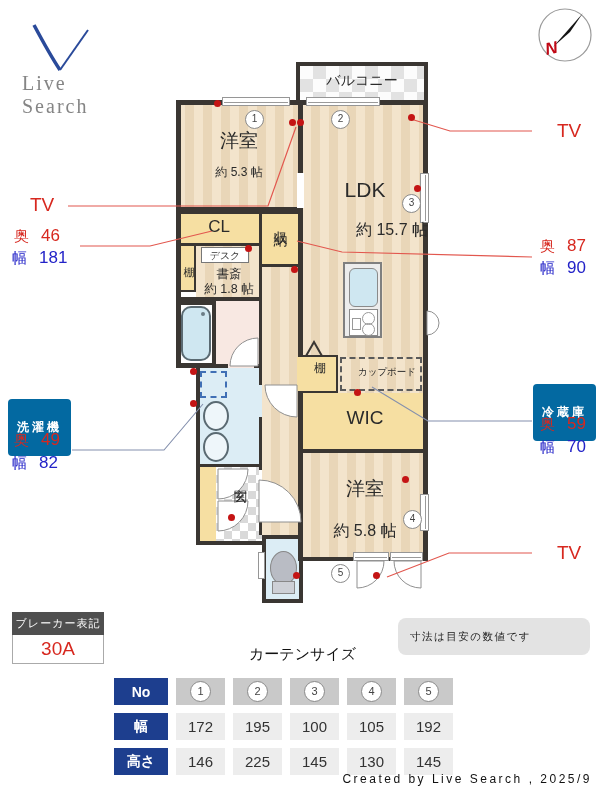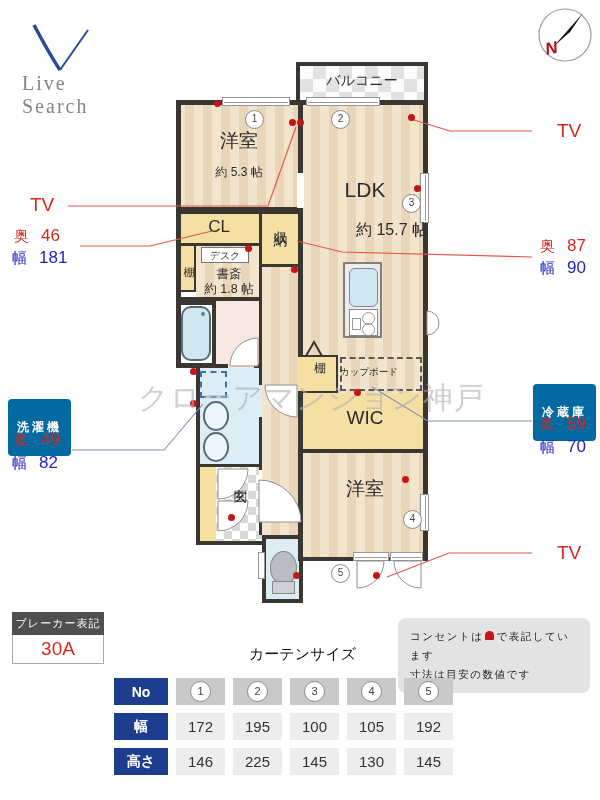--- a/index.html
+++ b/index.html
@@ -158,24 +158,25 @@
   <div class="roomname" style="left:176px;top:164px;width:126px;font-size:12px;">約 5.3 帖</div>
   <div class="roomname" style="left:302px;top:178px;width:126px;font-size:21px;">LDK</div>
   <div class="roomname" style="left:302px;top:220px;width:126px;font-size:16px;text-align:right;">約 15.7 帖</div>
   <div class="roomname" style="left:178px;top:217px;width:82px;font-size:17px;">CL</div>
   <div class="roomname vtext" style="left:272px;top:220px;font-size:14px;letter-spacing:2px;">収納</div>
   <div class="roomname vtext" style="left:181px;top:258px;font-size:11px;">棚</div>
   <div class="abs" style="left:201px;top:247px;width:48px;height:16px;background:#fff;border:1px solid #777;font-size:10px;text-align:center;line-height:15px;color:#333;z-index:5;box-sizing:border-box;">デスク</div>
   <div class="roomname" style="left:196px;top:266px;width:66px;font-size:12.5px;">書斎</div>
   <div class="roomname" style="left:194px;top:281px;width:70px;font-size:12.5px;">約 1.8 帖</div>
   <div class="roomname" style="left:302px;top:360px;width:36px;font-size:12px;">棚</div>
-  <div class="roomname" style="left:328px;top:366px;width:82px;font-size:9.5px;">カップボード</div>
+  <div class="roomname" style="left:346px;top:366px;width:82px;font-size:9.5px;">カップボード</div>
   <div class="roomname" style="left:302px;top:407px;width:126px;font-size:19px;">WIC</div>
   <div class="roomname vtext" style="left:231px;top:478px;font-size:13px;letter-spacing:2px;">玄関</div>
   <div class="roomname" style="left:302px;top:476px;width:126px;font-size:19px;">洋室</div>
+  <div class="roomname" style="left:302px;top:521px;width:126px;font-size:16px;">約 5.8 帖</div>
 
   <div class="tag" style="left:245px;top:110px;">1</div>
   <div class="tag" style="left:331px;top:110px;">2</div>
   <div class="tag" style="left:402px;top:194px;">3</div>
   <div class="tag" style="left:403px;top:510px;">4</div>
   <div class="tag" style="left:331px;top:564px;">5</div>
 
   <div class="dot" style="left:214px;top:100px;"></div>
   <div class="dot" style="left:289px;top:119px;"></div>
   <div class="dot" style="left:297px;top:119px;"></div>
@@ -184,21 +185,20 @@
   <div class="dot" style="left:245px;top:245px;"></div>
   <div class="dot" style="left:291px;top:266px;"></div>
   <div class="dot" style="left:190px;top:368px;"></div>
   <div class="dot" style="left:190px;top:400px;"></div>
   <div class="dot" style="left:354px;top:389px;"></div>
   <div class="dot" style="left:228px;top:514px;"></div>
   <div class="dot" style="left:402px;top:476px;"></div>
   <div class="dot" style="left:373px;top:572px;"></div>
   <div class="dot" style="left:293px;top:572px;"></div>
 
-  <div class="abs" style="left:138px;top:378px;font-size:30px;color:#b0b0b0;opacity:0.6;letter-spacing:1px;z-index:6;white-space:nowrap;">クローアマンション神戸</div>
 
   <div class="tvlabel" style="left:30px;top:194px;">TV</div>
   <div class="dimrow" style="left:14px;top:226px;">
     <span class="redtxt">奥</span>
     <span class="redtxt val">46</span>
   </div>
   <div class="dimrow" style="left:12px;top:248px;">
     <span class="bluetxt">幅</span>
     <span class="bluetxt val">181</span>
   </div>
@@ -231,21 +231,20 @@
     <span class="bluetxt val">70</span>
   </div>
   <div class="tvlabel" style="left:557px;top:542px;">TV</div>
 
   <div class="abs" style="left:12px;top:612px;width:92px;z-index:7;">
     <div style="background:#4f4f4f;color:#fff;font-size:11px;text-align:center;padding:4px 0;letter-spacing:1px;">ブレーカー表記</div>
     <div style="background:#fff;border:1px solid #aaa;border-top:none;color:#d7281f;font-size:19px;text-align:center;padding:3px 0;">30A</div>
   </div>
 
   <div class="abs" style="left:398px;top:618px;width:192px;background:#e3e3e3;border-radius:8px;padding:9px 12px;box-sizing:border-box;font-size:10.5px;letter-spacing:1.5px;color:#222;line-height:1.8;z-index:7;">
-    <div><span>コンセントは</span><span style="display:inline-block;width:9px;height:9px;background:#c41414;border-radius:50% 50% 10% 10%;margin:0 2px;"></span><span>で表記しています</span></div>
     <div>寸法は目安の数値です</div>
   </div>
 
   <div class="abs" style="left:249px;top:645px;font-size:15px;color:#111;z-index:7;">カーテンサイズ</div>
   <div class="abs" style="left:114px;top:678px;display:grid;grid-template-columns:54px repeat(5,49px);grid-auto-rows:27px;column-gap:13px;row-gap:6px;z-index:7;gap:8px;">
     <div class="cell navy">No</div>
     <div class="cell grayhead">
         <span class="circle-num">1</span>
       </div>
     <div class="cell grayhead">
@@ -269,14 +268,15 @@
     <div class="cell val">192</div>
 
     <div class="cell navy">高さ</div>
     <div class="cell val">146</div>
     <div class="cell val">225</div>
     <div class="cell val">145</div>
     <div class="cell val">130</div>
     <div class="cell val">145</div>
   </div>
 
+  <div class="abs" style="left:0;top:772px;width:592px;text-align:right;font-size:12px;letter-spacing:2.5px;color:#111;z-index:7;">Created by Live Search , 2025/9</div>
 
 </div>
 
 </body></html>

